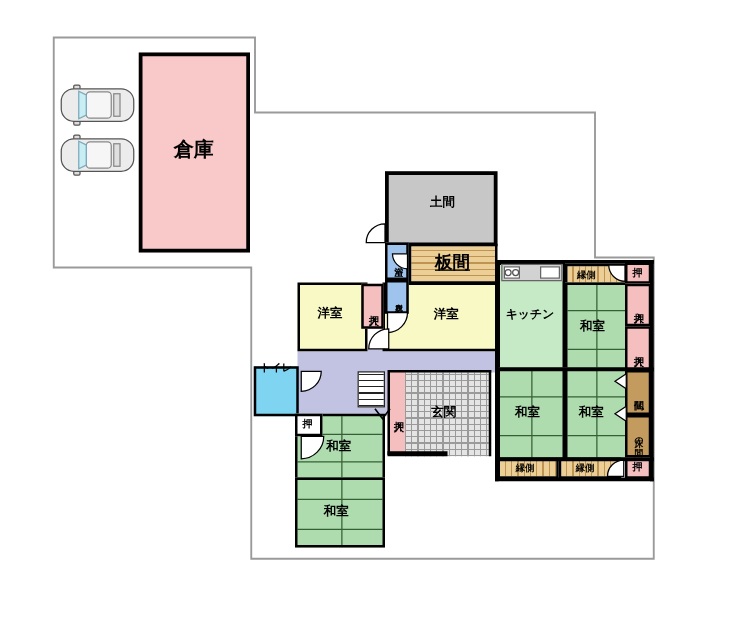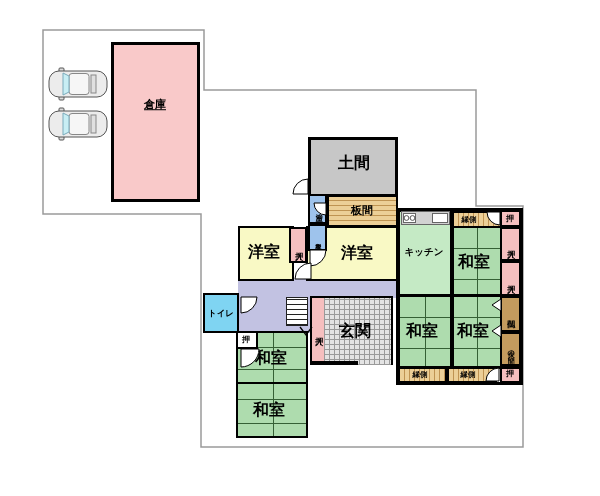--- a/index.html
+++ b/index.html
@@ -7,21 +7,21 @@
     position:relative; width:600px; height:496px; background:#fff;
     font-family:"DejaVu Sans", sans-serif; overflow:hidden;
   }
   .abs { position:absolute; box-sizing:border-box; }
   .room { position:absolute; box-sizing:border-box; border:2px solid #000; }
   .thick { border-width:3px; }
   .wall { position:absolute; background:#000; }
   .lbl {
     position:absolute; transform:translate(-50%,-50%);
     font-weight:bold; color:#000; white-space:nowrap;
-    font-size:16px; line-height:1.05; letter-spacing:0;
+    font-size:10px; line-height:1.05; letter-spacing:0;
   }
   .vert { writing-mode:vertical-rl; text-orientation:upright; }
   .tatami {
     background-color:var(--c-tatami);
     background-image:
       linear-gradient(#356035,#356035),
       linear-gradient(#356035,#356035),
       linear-gradient(#356035,#356035);
     background-repeat:no-repeat;
     background-size:100% 1px, 100% 1px, 1px 100%;
@@ -117,35 +117,35 @@
   <div class="room" style="left:236px;top:331px;width:22px;height:18px;background:#fff;"></div>
 
   <div class="wall" style="left:396px;top:208px;width:127px;height:3px;"></div>
   <div class="wall" style="left:520px;top:208px;width:3px;height:177px;"></div>
   <div class="wall" style="left:396px;top:382px;width:127px;height:3px;"></div>
   <div class="wall" style="left:396px;top:208px;width:3px;height:177px;"></div>
   <div class="wall" style="left:396px;top:294px;width:127px;height:3px;"></div>
   <div class="wall" style="left:396px;top:366px;width:127px;height:3px;"></div>
   <div class="wall" style="left:310px;top:361px;width:48px;height:4px;"></div>
 
-  <span class="lbl" style="left:155px;top:105px;font-size:11px;text-decoration:underline;">倉庫</span>
+  <span class="lbl" style="left:155px;top:120px;font-size:16px;">倉庫</span>
   <span class="lbl" style="left:354px;top:163px;">土間</span>
-  <span class="lbl" style="left:362px;top:211px;font-size:11px;">板間</span>
+  <span class="lbl" style="left:362px;top:211px;font-size:14px;text-decoration:underline;">板間</span>
   <span class="lbl vert" style="left:318px;top:208px;font-size:7px;">浴室</span>
   <span class="lbl vert" style="left:318px;top:238px;font-size:6px;">脱衣所</span>
   <span class="lbl" style="left:264px;top:252px;">洋室</span>
   <span class="lbl vert" style="left:298px;top:246px;font-size:8px;">押入</span>
   <span class="lbl" style="left:357px;top:253px;">洋室</span>
   <span class="lbl" style="left:424px;top:252px;font-size:9.5px;">キッチン</span>
   <span class="lbl" style="left:469px;top:220px;font-size:7.5px;">縁側</span>
   <span class="lbl" style="left:510px;top:219px;font-size:8px;">押</span>
   <span class="lbl vert" style="left:510px;top:244px;font-size:8px;">押入</span>
   <span class="lbl vert" style="left:510px;top:279px;font-size:8px;">押入</span>
   <span class="lbl" style="left:474px;top:262px;">和室</span>
-  <span class="lbl" style="left:221px;top:313px;font-size:8.5px;">トイレ</span>
+  <span class="lbl" style="left:221px;top:295px;font-size:8.5px;">トイレ</span>
   <span class="lbl vert" style="left:318px;top:331px;font-size:8px;">押入</span>
   <span class="lbl" style="left:355px;top:331px;">玄関</span>
   <span class="lbl" style="left:422px;top:331px;">和室</span>
   <span class="lbl" style="left:473px;top:331px;">和室</span>
   <span class="lbl vert" style="left:510px;top:314px;font-size:8px;">仏間</span>
   <span class="lbl vert" style="left:510px;top:349px;font-size:7px;">床の間</span>
   <span class="lbl" style="left:420px;top:375px;font-size:7.5px;">縁側</span>
   <span class="lbl" style="left:468px;top:375px;font-size:7.5px;">縁側</span>
   <span class="lbl" style="left:510px;top:374px;font-size:8px;">押</span>
   <span class="lbl" style="left:246px;top:340px;font-size:8px;">押</span>

